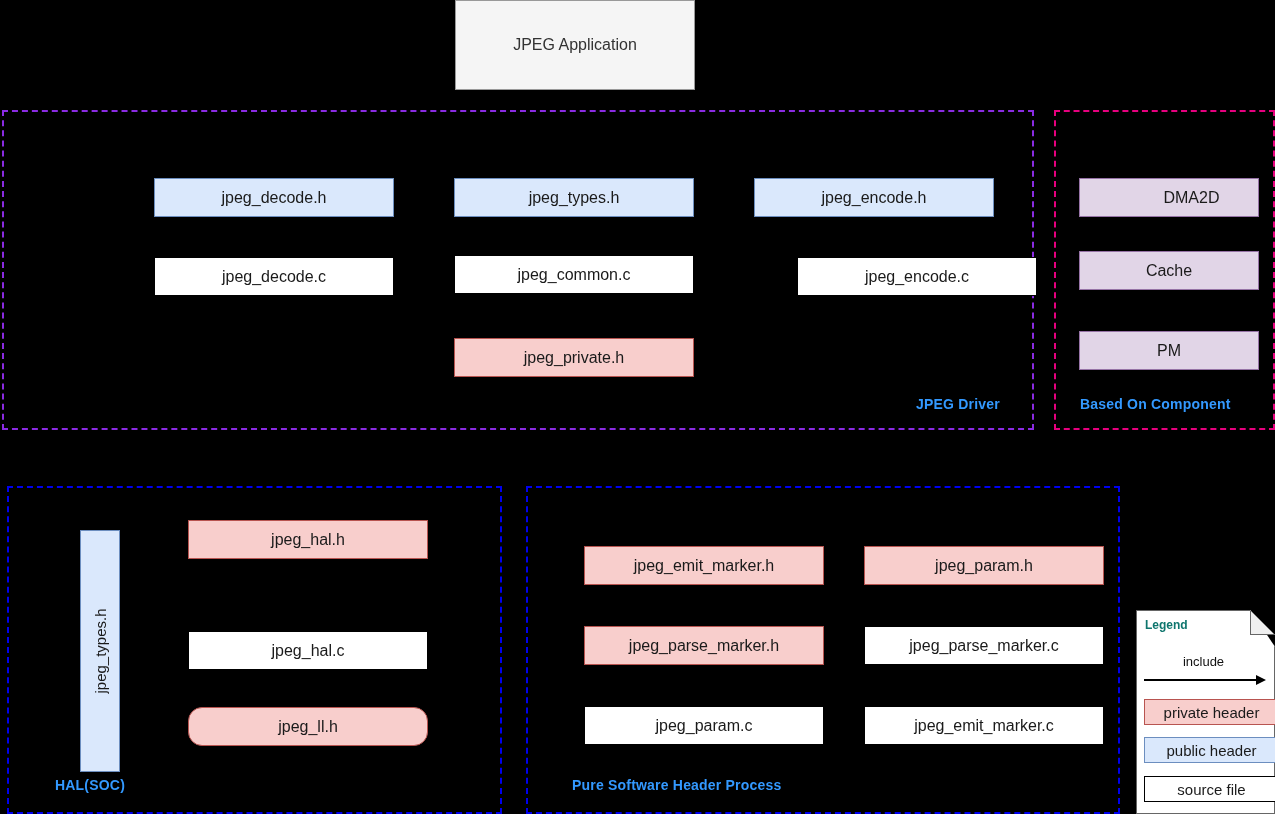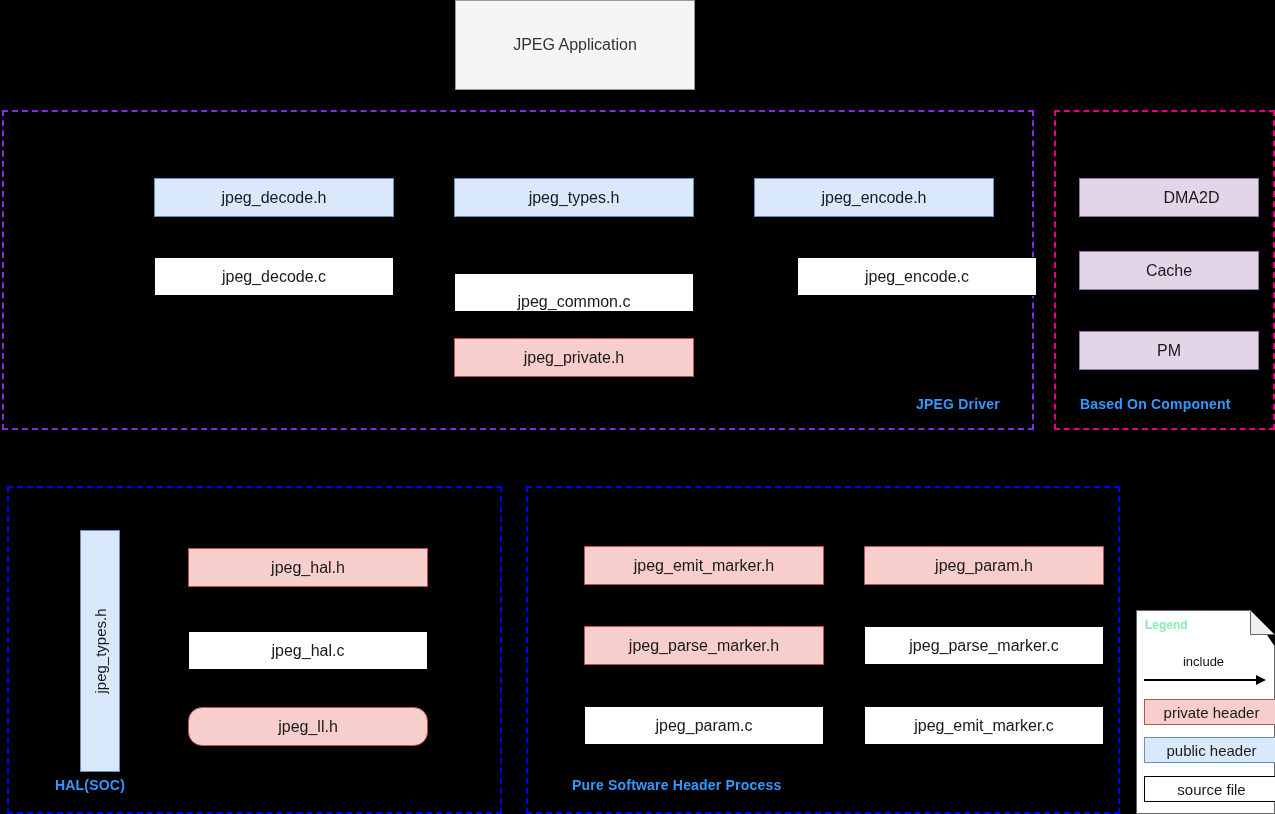--- a/index.html
+++ b/index.html
@@ -106,21 +106,21 @@
     border-bottom: 1px solid #666666;
     box-sizing: border-box;
     clip-path: polygon(0 0, 100% 100%, 0 100%);
   }
   .legend-title {
     position: absolute;
     left: 9px;
     top: 8px;
     font-size: 12px;
     font-weight: bold;
-    color: #86efac;
+    color: #0f766e;
   }
   .legend-arrow-label {
     position: absolute;
     left: 0;
     right: 4px;
     top: 44px;
     text-align: center;
     font-size: 13px;
     color: #111111;
   }
@@ -165,21 +165,21 @@
   <div class="box box-public" style="left:454px; top:178px; width:240px; height:39px;">
     <span>jpeg_types.h</span>
   </div>
   <div class="box box-public" style="left:754px; top:178px; width:240px; height:39px;">
     <span>jpeg_encode.h</span>
   </div>
 
   <div class="box box-source" style="left:154px; top:257px; width:240px; height:39px;">
     <span>jpeg_decode.c</span>
   </div>
-  <div class="box box-source" style="left:454px; top:273px; width:240px; height:39px;align-items:flex-end;">
+  <div class="box box-source" style="left:454px; top:255px; width:240px; height:39px;">
     <span>jpeg_common.c</span>
   </div>
   <div class="box box-source" style="left:797px; top:257px; width:240px; height:39px;">
     <span>jpeg_encode.c</span>
   </div>
 
   <div class="box box-private" style="left:454px; top:338px; width:240px; height:39px;">
     <span>jpeg_private.h</span>
   </div>
 
@@ -193,21 +193,21 @@
     <span>PM</span>
   </div>
 
   <div class="group group-blue" style="left:7px; top:486px; width:495px; height:328px;"></div>
   <div class="group-label" style="left:55px; top:777px;">HAL(SOC)</div>
 
   <div class="vbox" style="left:80px; top:530px; width:40px; height:242px;">
     <span class="vbox-label">jpeg_types.h</span>
   </div>
 
-  <div class="box box-private" style="left:188px; top:548px; width:240px; height:39px;">
+  <div class="box box-private" style="left:188px; top:520px; width:240px; height:39px;">
     <span>jpeg_hal.h</span>
   </div>
   <div class="box box-source" style="left:188px; top:631px; width:240px; height:39px;">
     <span>jpeg_hal.c</span>
   </div>
   <div class="box box-private" style="left:188px; top:707px; width:240px; height:39px;border-radius:14px;">
     <span>jpeg_ll.h</span>
   </div>
 
   <div class="group group-blue" style="left:526px; top:486px; width:594px; height:328px;"></div>

